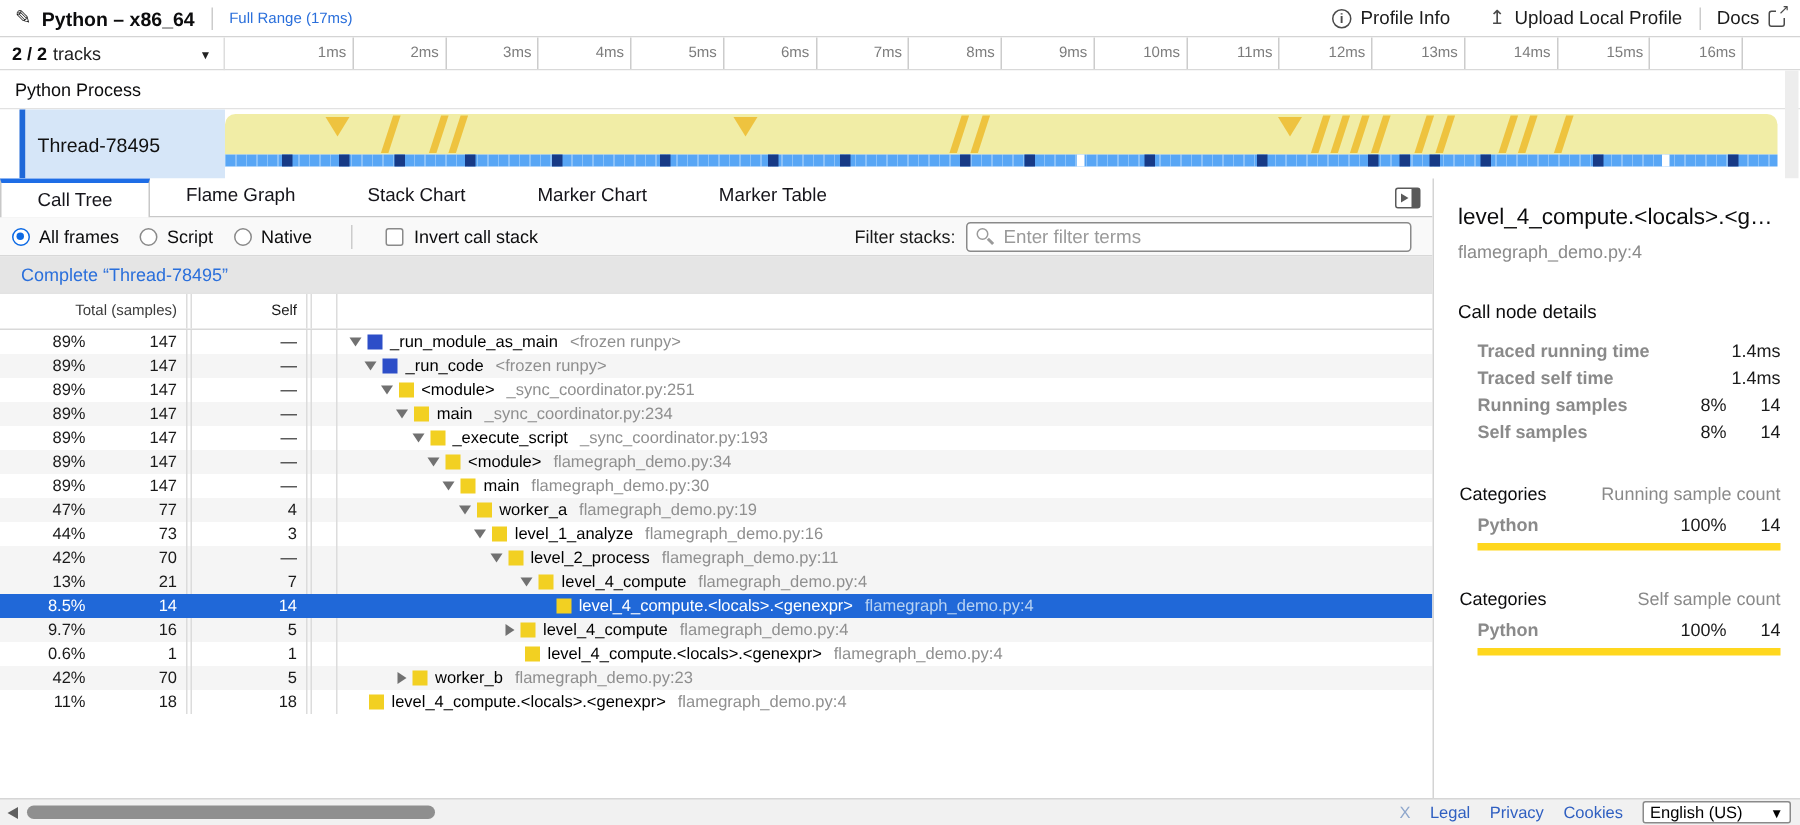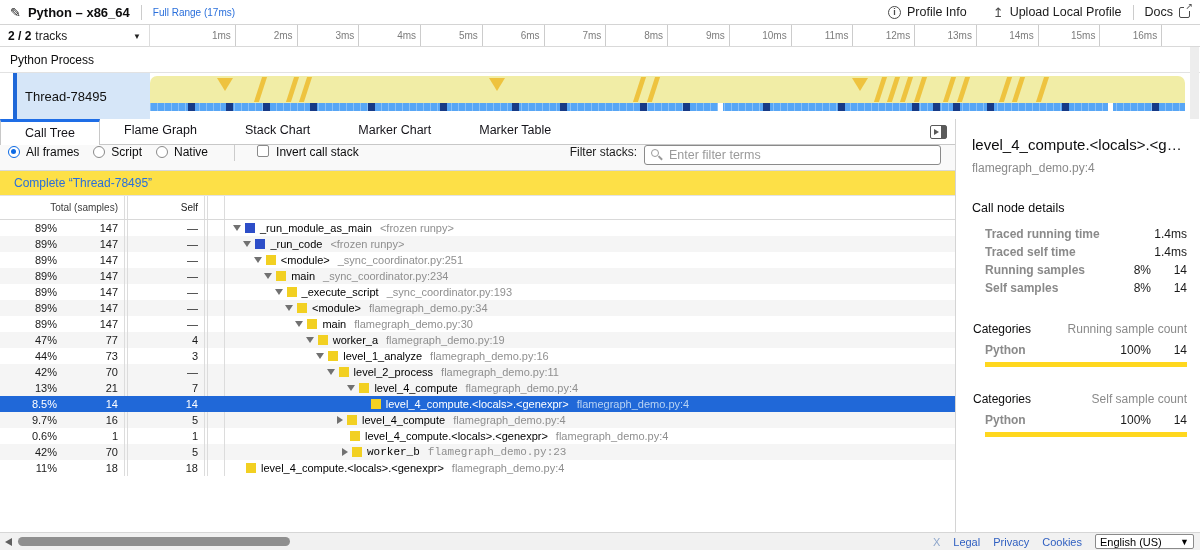--- a/index.html
+++ b/index.html
@@ -53,38 +53,38 @@
   .tabbar { position:absolute; left:0; top:119px; width:955px; height:26px; background:#fff; border-bottom:1px solid #c8c8c8; display:flex; }
   .tab { height:25px; line-height:23px; padding:0 24px; font-size:12.5px; color:#15141a; cursor:pointer; }
   .tab.sel { background:#fff; border-left:1px solid #c8c8c8; border-right:1px solid #c8c8c8;
              border-top:3px solid #1e6de6; height:26px; margin-bottom:-1px; }
   .sbtoggle { position:absolute; left:930px; top:6px; width:17px; height:14px; border:1px solid #5a5a5a; border-radius:2px; cursor:pointer; }
   .sbtoggle .blk { position:absolute; right:0; top:0; width:5px; height:100%; background:#5a5a5a; }
   .sbtoggle .tri { position:absolute; left:3px; top:3px; width:0; height:0; border-top:3.5px solid transparent; border-bottom:3.5px solid transparent; border-left:5px solid #5a5a5a; }
 
   
   .settings { position:absolute; left:0; top:145px; width:955px; height:26px; background:#f9f9f9;
-              border-bottom:1px solid #d8d8d8; display:flex; align-items:flex-start; padding:0 8px; font-size:12px; }
+              border-bottom:1px solid #d8d8d8; display:flex; align-items:center; padding:0 8px; font-size:12px; }
   .radio-item { display:flex; align-items:center; margin-right:14px; cursor:pointer; }
   .radio { width:12px; height:12px; border-radius:50%; border:1px solid #8a8a8a; background:#fff; margin-right:6px; position:relative; }
   .radio.on { border:1.5px solid #0d6ae4; }
   .radio.on:after { content:""; position:absolute; left:2px; top:2px; width:5px; height:5px; border-radius:50%; background:#0d6ae4; }
   .set-sep { width:1px; height:16px; background:#ccc; margin:0 22px 0 12px; }
   .checkbox { width:12px; height:12px; border:1px solid #8a8a8a; border-radius:2px; background:#fff; margin-right:7px; cursor:pointer; }
   .settings .flex { flex:1; }
   .filter-label { color:#1b1b1b; margin-right:7px; }
   .filter-wrap { position:relative; width:297px; height:20px; margin-right:6px; }
   .filter-wrap input { width:100%; height:100%; border:1px solid #8a8a8a; border-radius:3px; padding:0 6px 0 24px;
                        font-size:12.5px; font-family:inherit; color:#333; background:#fff; }
   .filter-wrap input::placeholder { color:#9a9a9a; }
   .mag { position:absolute; left:7px; top:4px; width:8px; height:8px; border:1.4px solid #9a9a9a; border-radius:50%; }
   .mag:after { content:""; position:absolute; left:6px; top:7px; width:5px; height:1.5px; background:#9a9a9a; transform:rotate(45deg); }
 
   
-  .crumb { position:absolute; left:0; top:171px; width:955px; height:25px; background:#fde047; border-bottom:1px solid #e3e3e3;
+  .crumb { position:absolute; left:0; top:171px; width:955px; height:25px; background:#e5e5e5; border-bottom:1px solid #e3e3e3;
            display:flex; align-items:center; padding-left:14px; }
   .crumb span { color:#2a6fdb; font-size:12px; cursor:pointer; }
 
   
   .thead { position:absolute; left:0; top:196px; width:955px; height:24px; background:#fff; border-bottom:1px solid #d9d9d9;
            display:flex; align-items:center; font-size:10px; color:#3d3d3d; }
   .rows { position:absolute; left:0; top:220px; width:955px; }
   .row { display:flex; align-items:center; height:16px; font-size:11px; background:#fff; cursor:pointer; }
   .row.alt { background:#f5f5f5; }
   .row.sel { background:#2068d8; color:#fff; }
@@ -520,21 +520,21 @@
       </div>
       <div class="row alt">
         <div class="c-total">
           <span class="pct">42%</span>
           <span class="tot">70</span>
         </div>
         <div class="c-sep"></div>
         <div class="c-self">5</div>
         <div class="c-sep"></div>
         <div class="c-gap"></div>
-        <div class="c-tree" style="padding-left: 117px; font-family: Liberation Mono, monospace;">
+        <div class="c-tree" style="padding-left: 40px;">
           <div class="tw closed"></div>
           <div class="sq yellow"></div>
           <span class="fname">worker_b</span>
           <span class="ffile">flamegraph_demo.py:23</span>
         </div>
       </div>
       <div class="row">
         <div class="c-total">
           <span class="pct">11%</span>
           <span class="tot">18</span>

